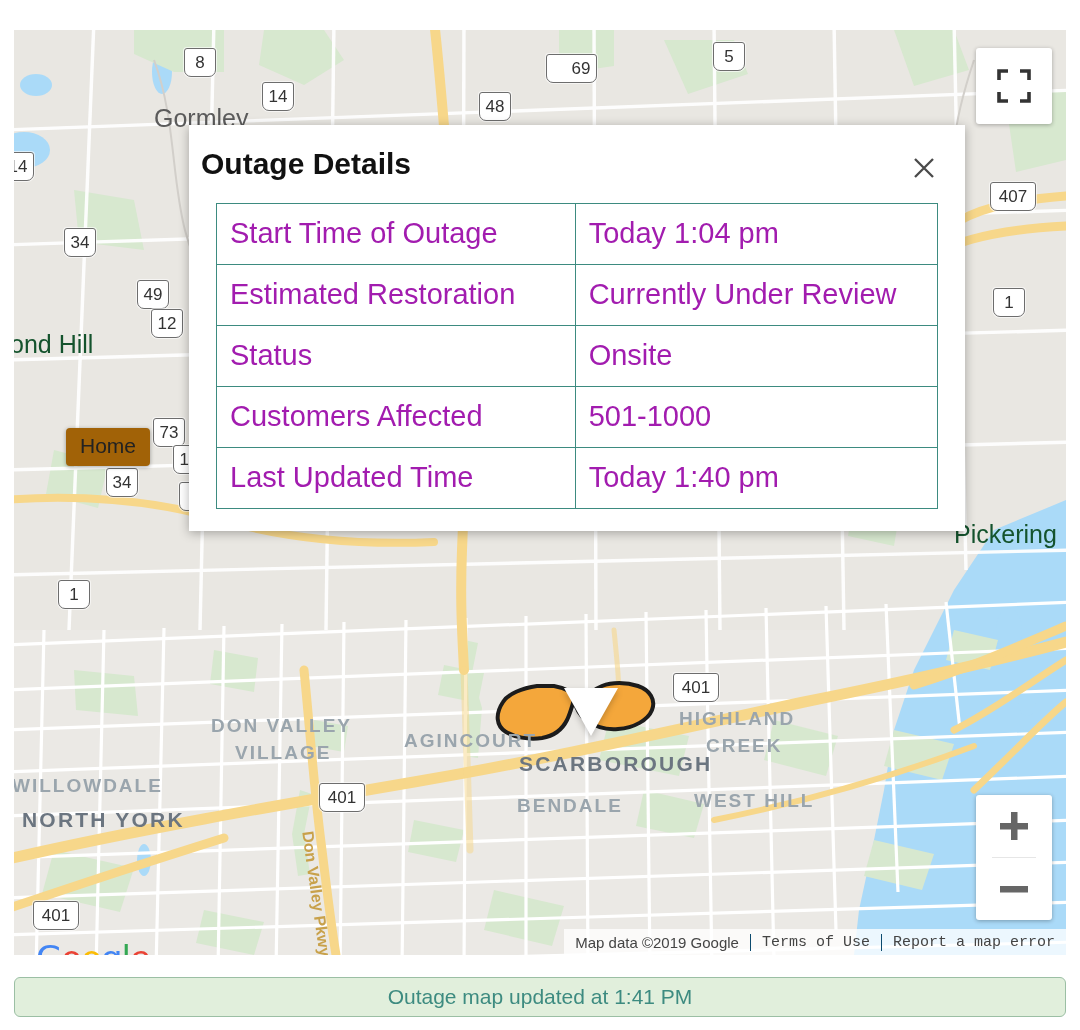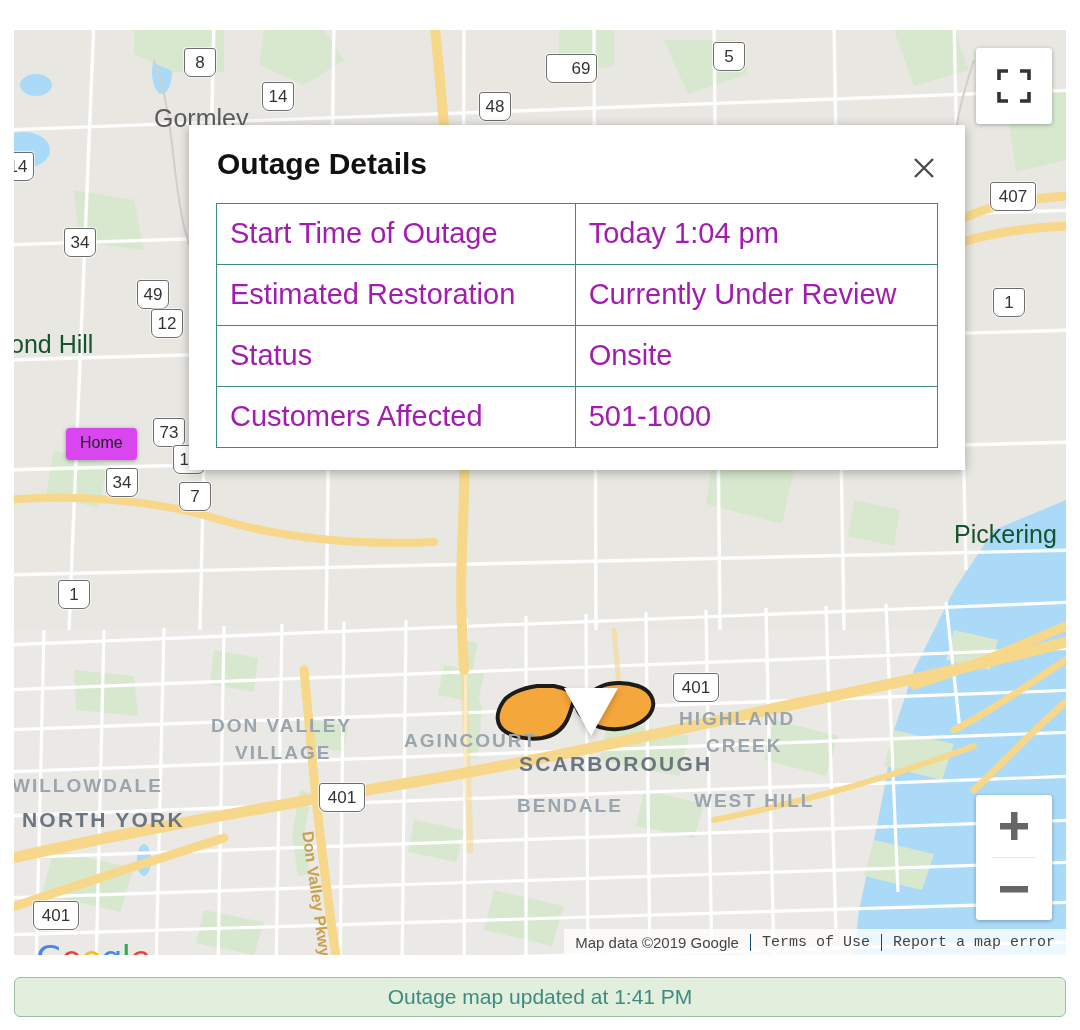--- a/index.html
+++ b/index.html
@@ -32,22 +32,22 @@
     font-size:17px;color:#333;text-align:center;
     display:flex;align-items:center;justify-content:center;
     box-shadow:0 0 0 1px rgba(255,255,255,.6);
     font-family:"Liberation Sans",sans-serif;
   }
   .shield.w2{width:30px;height:27px;}
   .shield.w3{width:44px;height:27px;}
 
   
   #home-marker{
-    position:absolute;background:#d946ef;border-radius:4px;
-    padding:6px 14px 8px 14px;font-size:16px;color:#222;
+    position:absolute;background:#a16207;border-radius:4px;
+    padding:6px 14px 8px 14px;font-size:21px;color:#222;
     box-shadow:0 1px 4px rgba(0,0,0,.35);
   }
 
   
   #google-logo{position:absolute;left:22px;top:908px;font-size:34px;
     font-family:"DejaVu Sans",sans-serif;font-weight:400;letter-spacing:-1px;}
   #google-logo span:nth-child(1){color:#4285F4;}
   #google-logo span:nth-child(2){color:#EA4335;}
   #google-logo span:nth-child(3){color:#FBBC05;}
   #google-logo span:nth-child(4){color:#4285F4;}
@@ -82,21 +82,21 @@
     position:absolute;left:189px;top:125px;width:776px;
     background:#fff;box-shadow:0 2px 10px rgba(0,0,0,.30);
     padding:0 0 22px 0;
   }
   #popup-tail{
     position:absolute;left:550px;top:658px;width:0;height:0;
     border-left:27px solid transparent;border-right:27px solid transparent;
     border-top:48px solid #fff;
     filter:drop-shadow(0 3px 3px rgba(0,0,0,.22));
   }
-  #popup-header{position:relative;padding:22px 28px 4px 28px;}
+  #popup-header{position:relative;padding:22px 28px 4px 12px;}
   #popup-title{font-size:30px;font-weight:700;color:#111;margin:0;}
   #close-btn{
     position:absolute;right:24px;top:26px;width:34px;height:34px;
     display:flex;align-items:center;justify-content:center;cursor:pointer;
     color:#4a4a4a;
   }
 
   #outage-table{
     margin:18px 27px 0 27px;border-collapse:collapse;
     width:calc(100% - 54px);table-layout:fixed;
@@ -368,20 +368,24 @@
             <td>Currently Under Review</td>
           </tr>
           <tr>
             <td class="k">Status</td>
             <td>Onsite</td>
           </tr>
           <tr>
             <td class="k">Customers Affected</td>
             <td>501-1000</td>
           </tr>
+          <tr>
+            <td class="k">Last Updated Time</td>
+            <td>Today 1:40 pm</td>
+          </tr>
         </tbody>
     </table>
 
   </div>
 
   <div id="status-bar">
     <span>Outage map updated at 1:41 PM</span>
   </div>
 
 </div>

